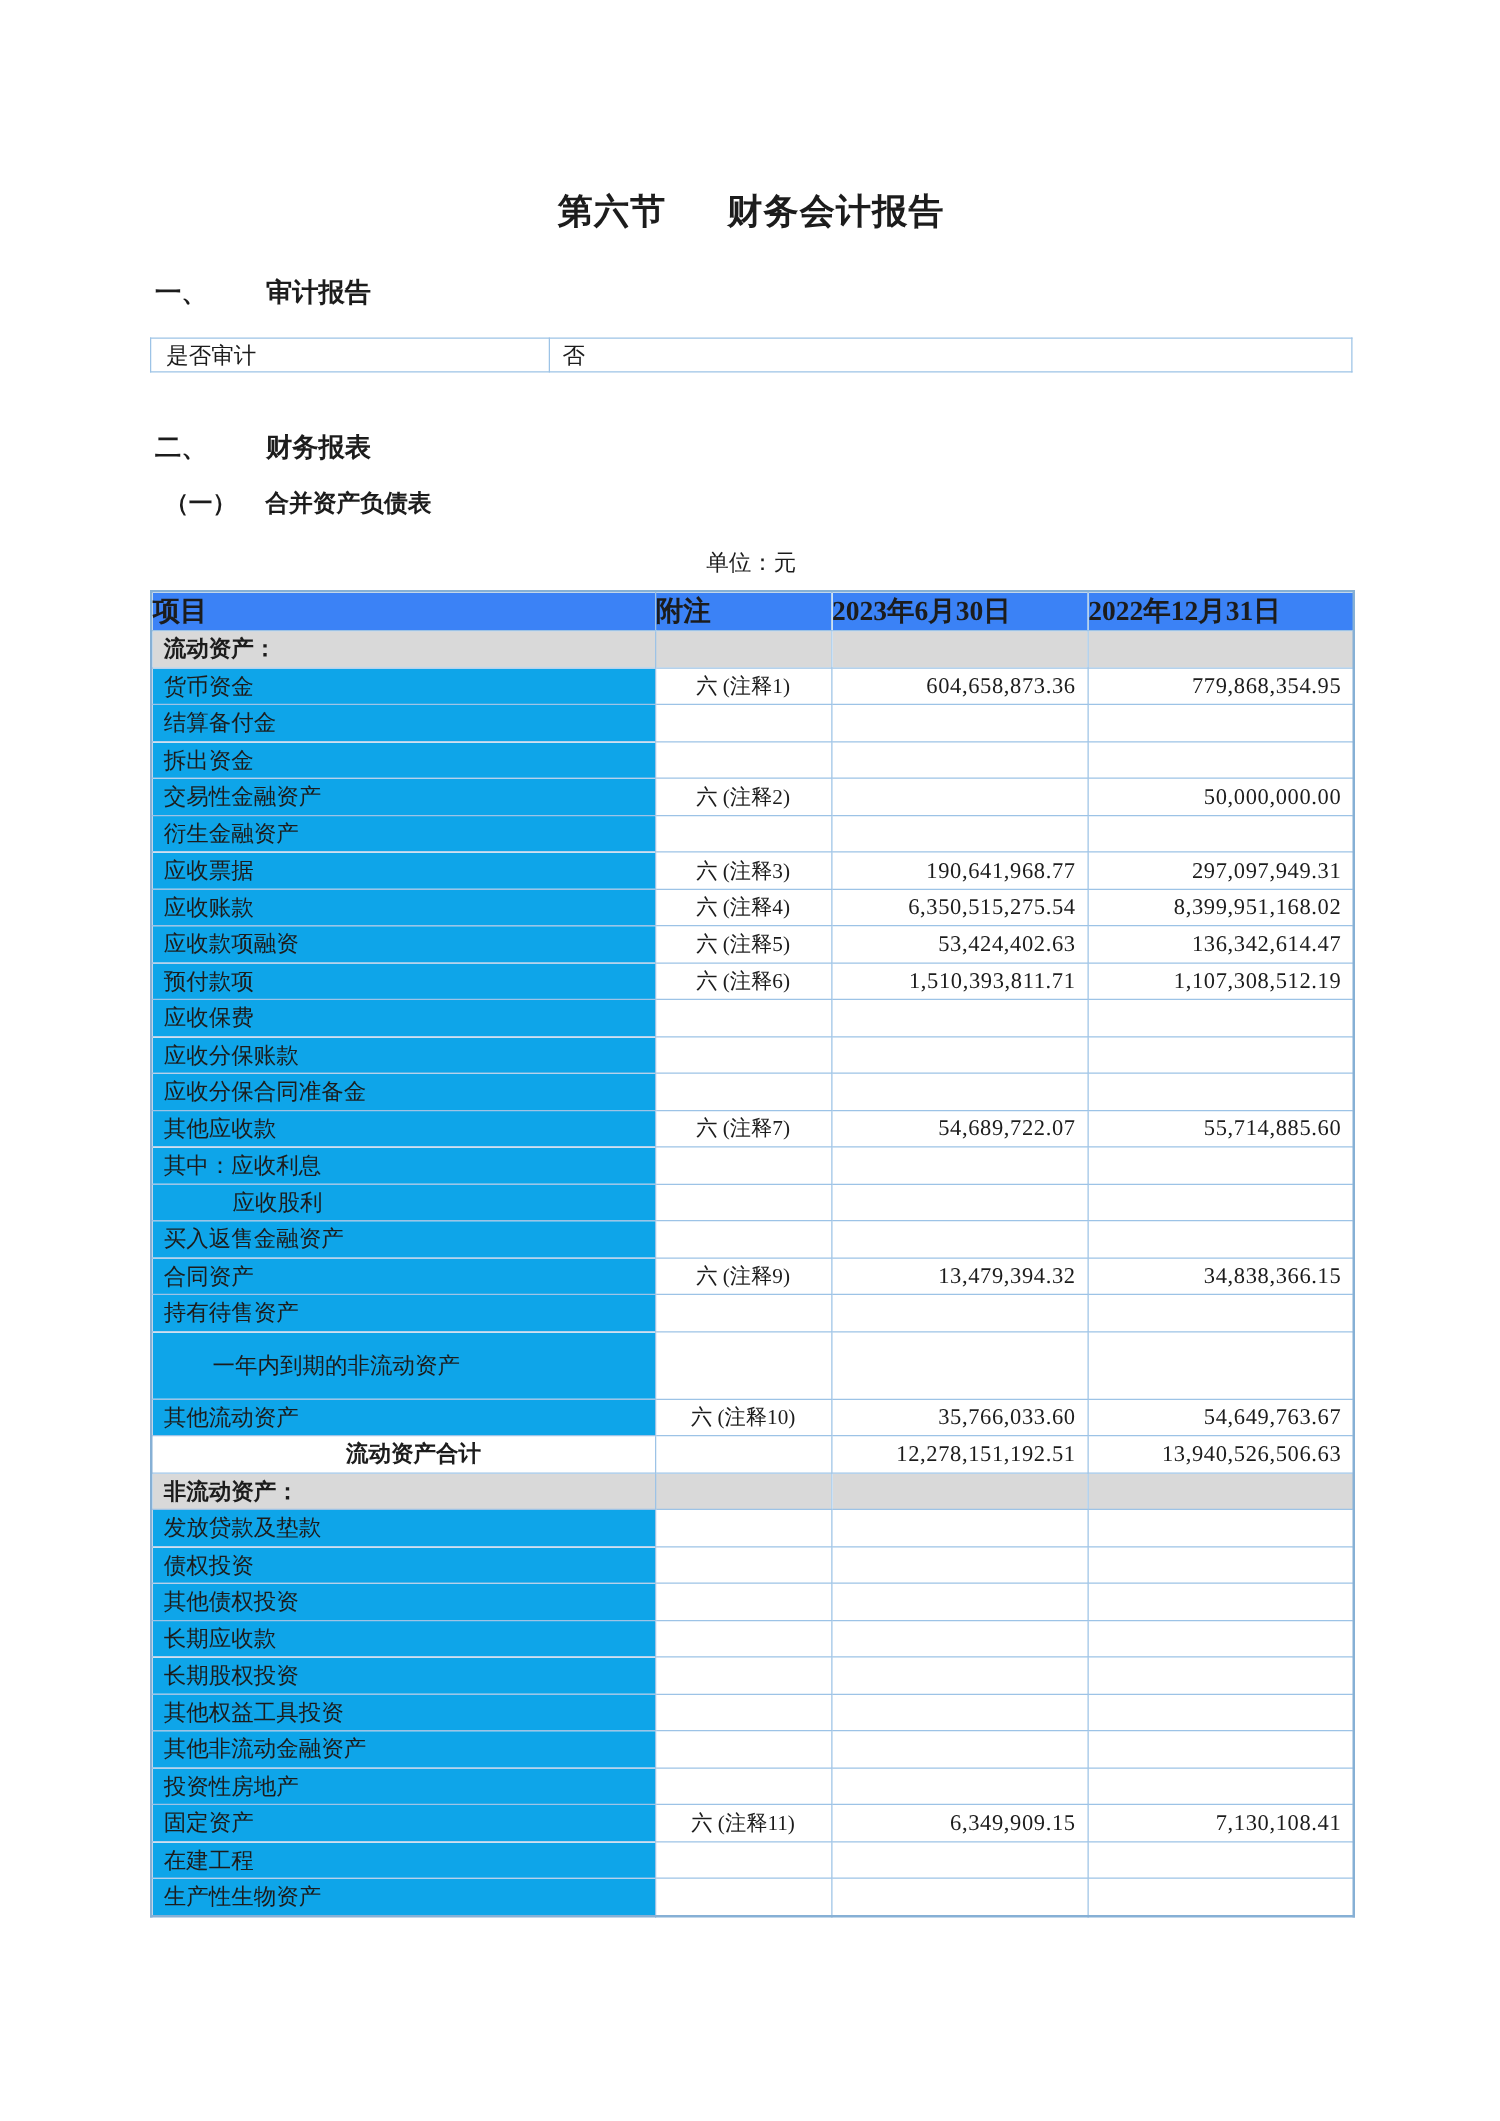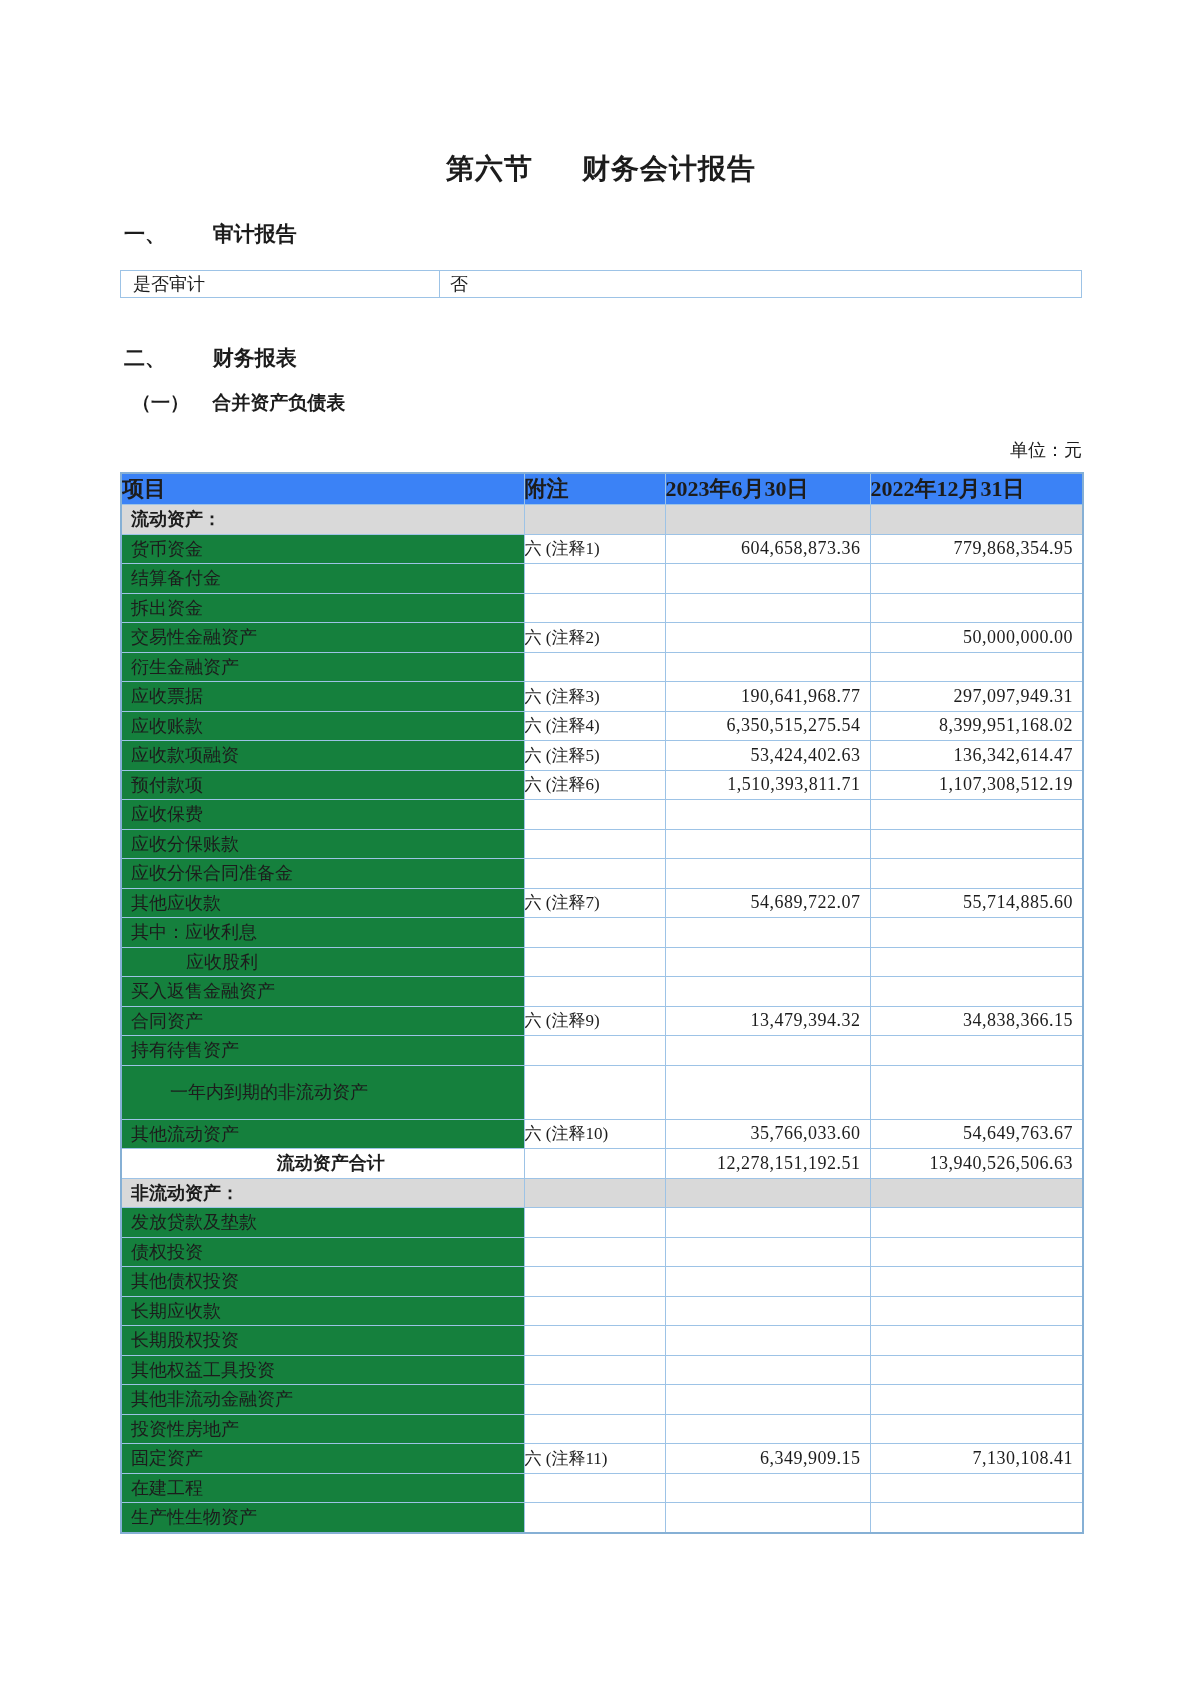--- a/index.html
+++ b/index.html
@@ -28,21 +28,21 @@
   .h2-audit{top:220px;}
   .h2-statements{top:344px;}
   .h3{
     position:absolute;left:132px;top:390px;
     font-family:"Liberation Sans","DejaVu Sans",sans-serif;
     font-size:19px;font-weight:bold;
   }
   .h3 .h-num{display:inline-block;width:75px;}
   .unit-label{
     position:absolute;top:438px;left:120px;width:962px;
-    text-align:right;font-size:18px;
+    text-align:center;font-size:18px;
   }
   
   .audit-table{
     position:absolute;top:270px;left:120px;width:962px;
     border-collapse:collapse;table-layout:fixed;
     font-size:18px;
   }
   .audit-table td{
     border:1px solid #9dc3e6;
     height:26px;padding:0 10px;vertical-align:middle;
@@ -61,23 +61,23 @@
     padding:0;vertical-align:middle;
     overflow:hidden;white-space:nowrap;
   }
   .bs-table th{
     background:#3b82f6;
     height:30px;font-weight:bold;text-align:left;
     font-size:22px;
   }
   .bs-table td{height:28.5px;background:#ffffff;}
   .bs-table td.c-item{
-    background:#15803d;text-align:left;padding-left:9px;
-  }
-  .bs-table td.c-note{text-align:left;font-size:17px;}
+    background:#0ea5e9;text-align:left;padding-left:9px;
+  }
+  .bs-table td.c-note{text-align:center;font-size:17px;}
   .bs-table td.c-num{text-align:right;padding-right:9px;letter-spacing:0.5px;}
   .bs-table tr.section td{background:#d9d9d9;}
   .bs-table tr.section td.c-item{font-weight:bold;}
   .bs-table tr.total td{background:#ffffff;}
   .bs-table tr.total td.c-item{
     font-weight:bold;text-align:center;padding-left:16px;
   }
   .bs-table tr.tall td{height:53px;padding-left:48px;}
   .bs-table td.indent{padding-left:64px;}
 </style>

